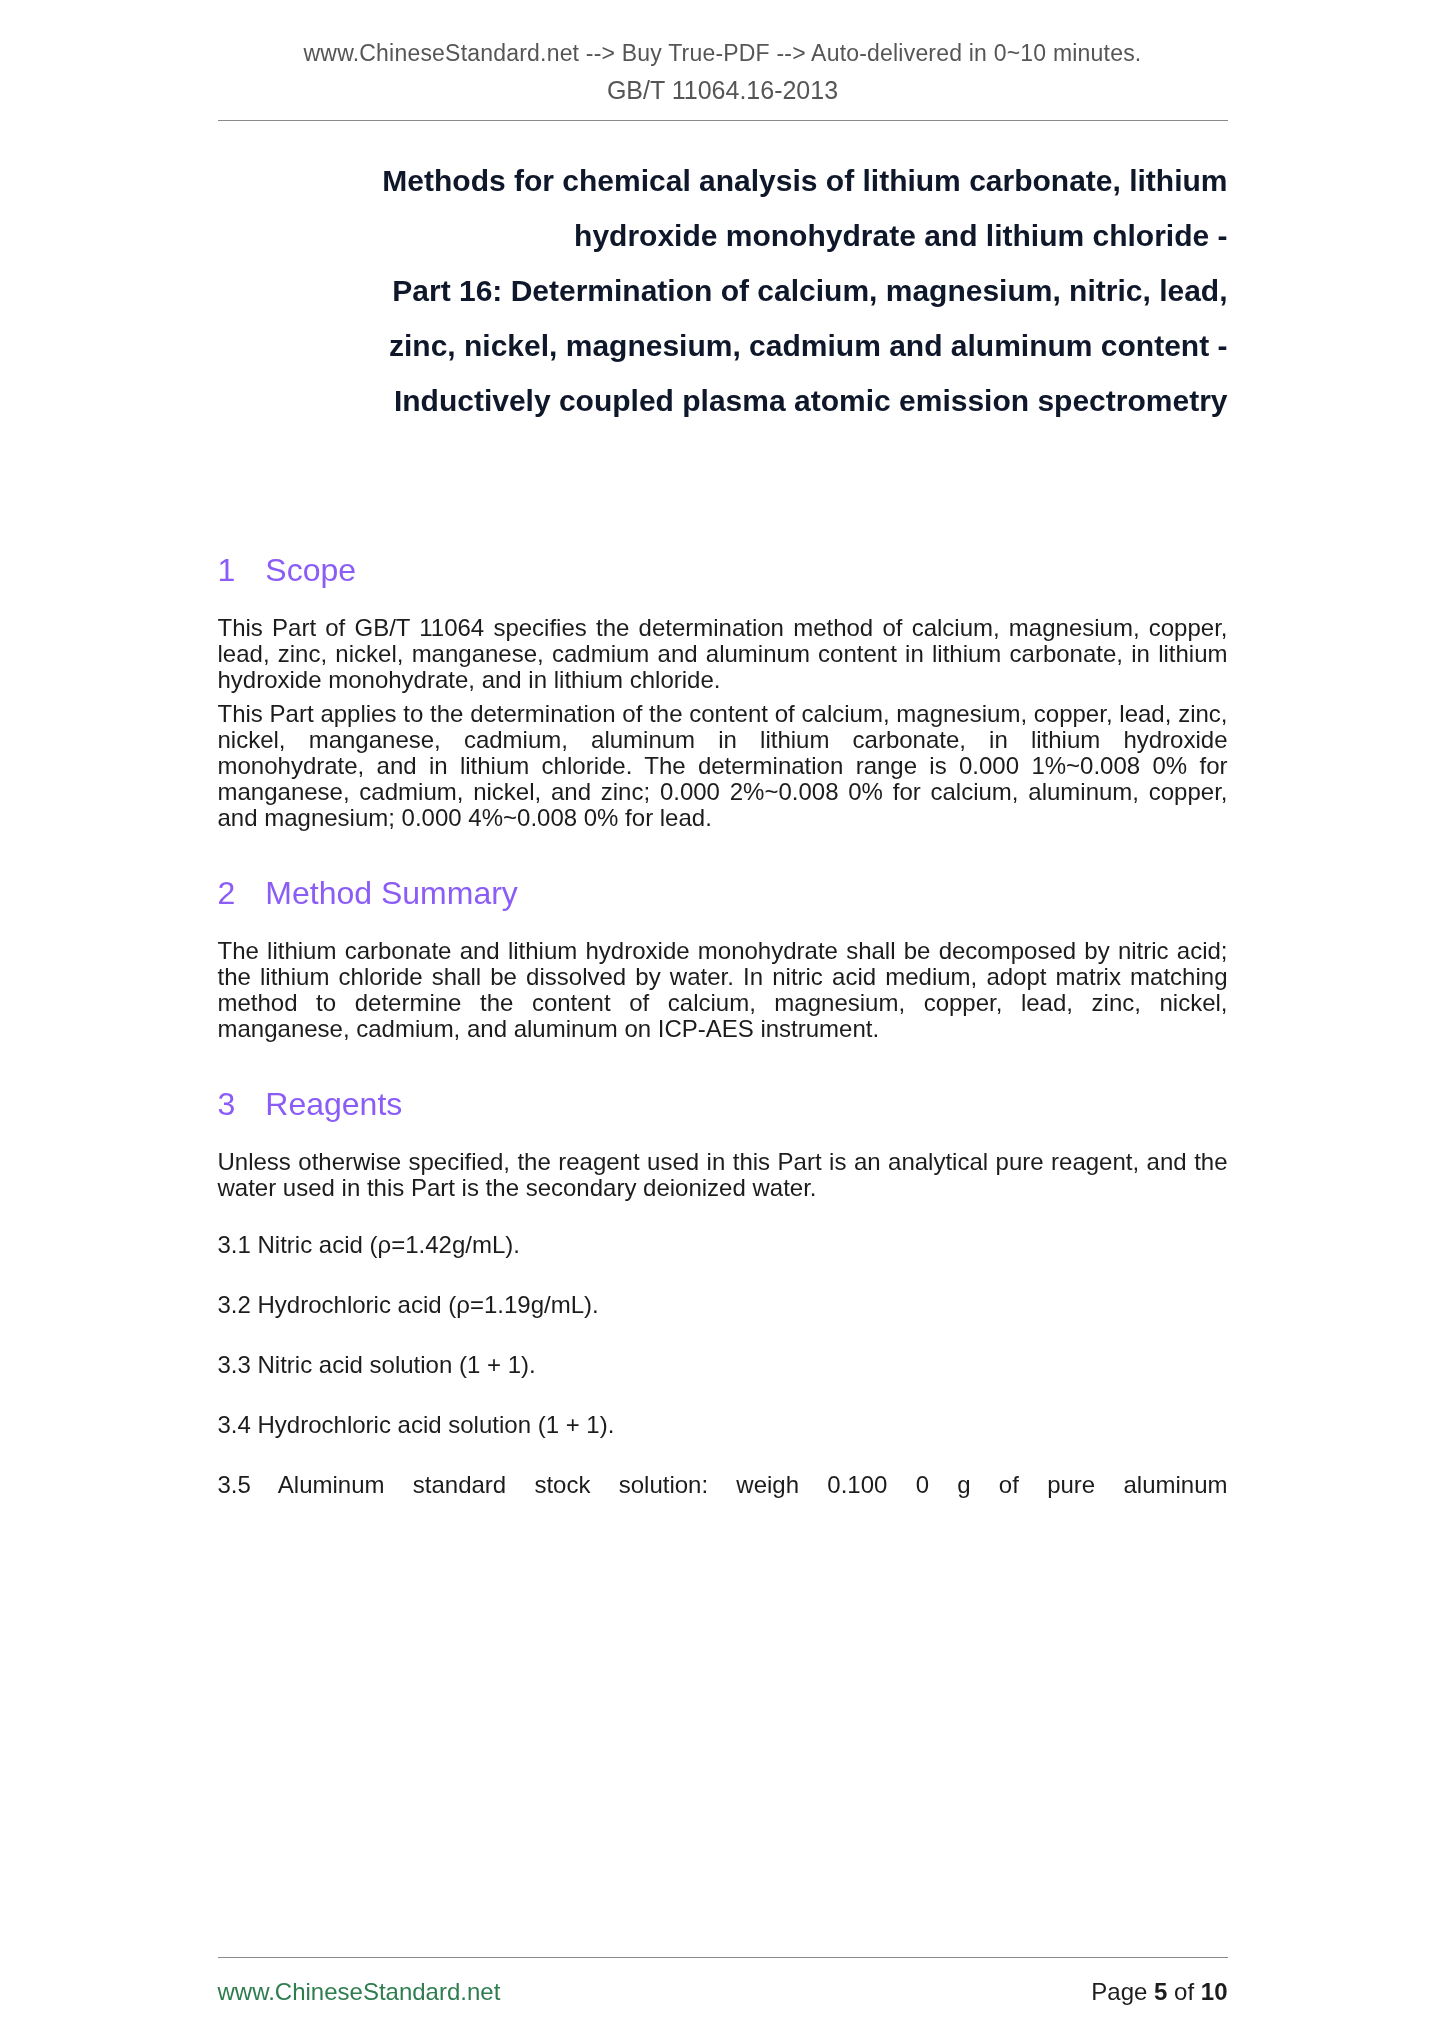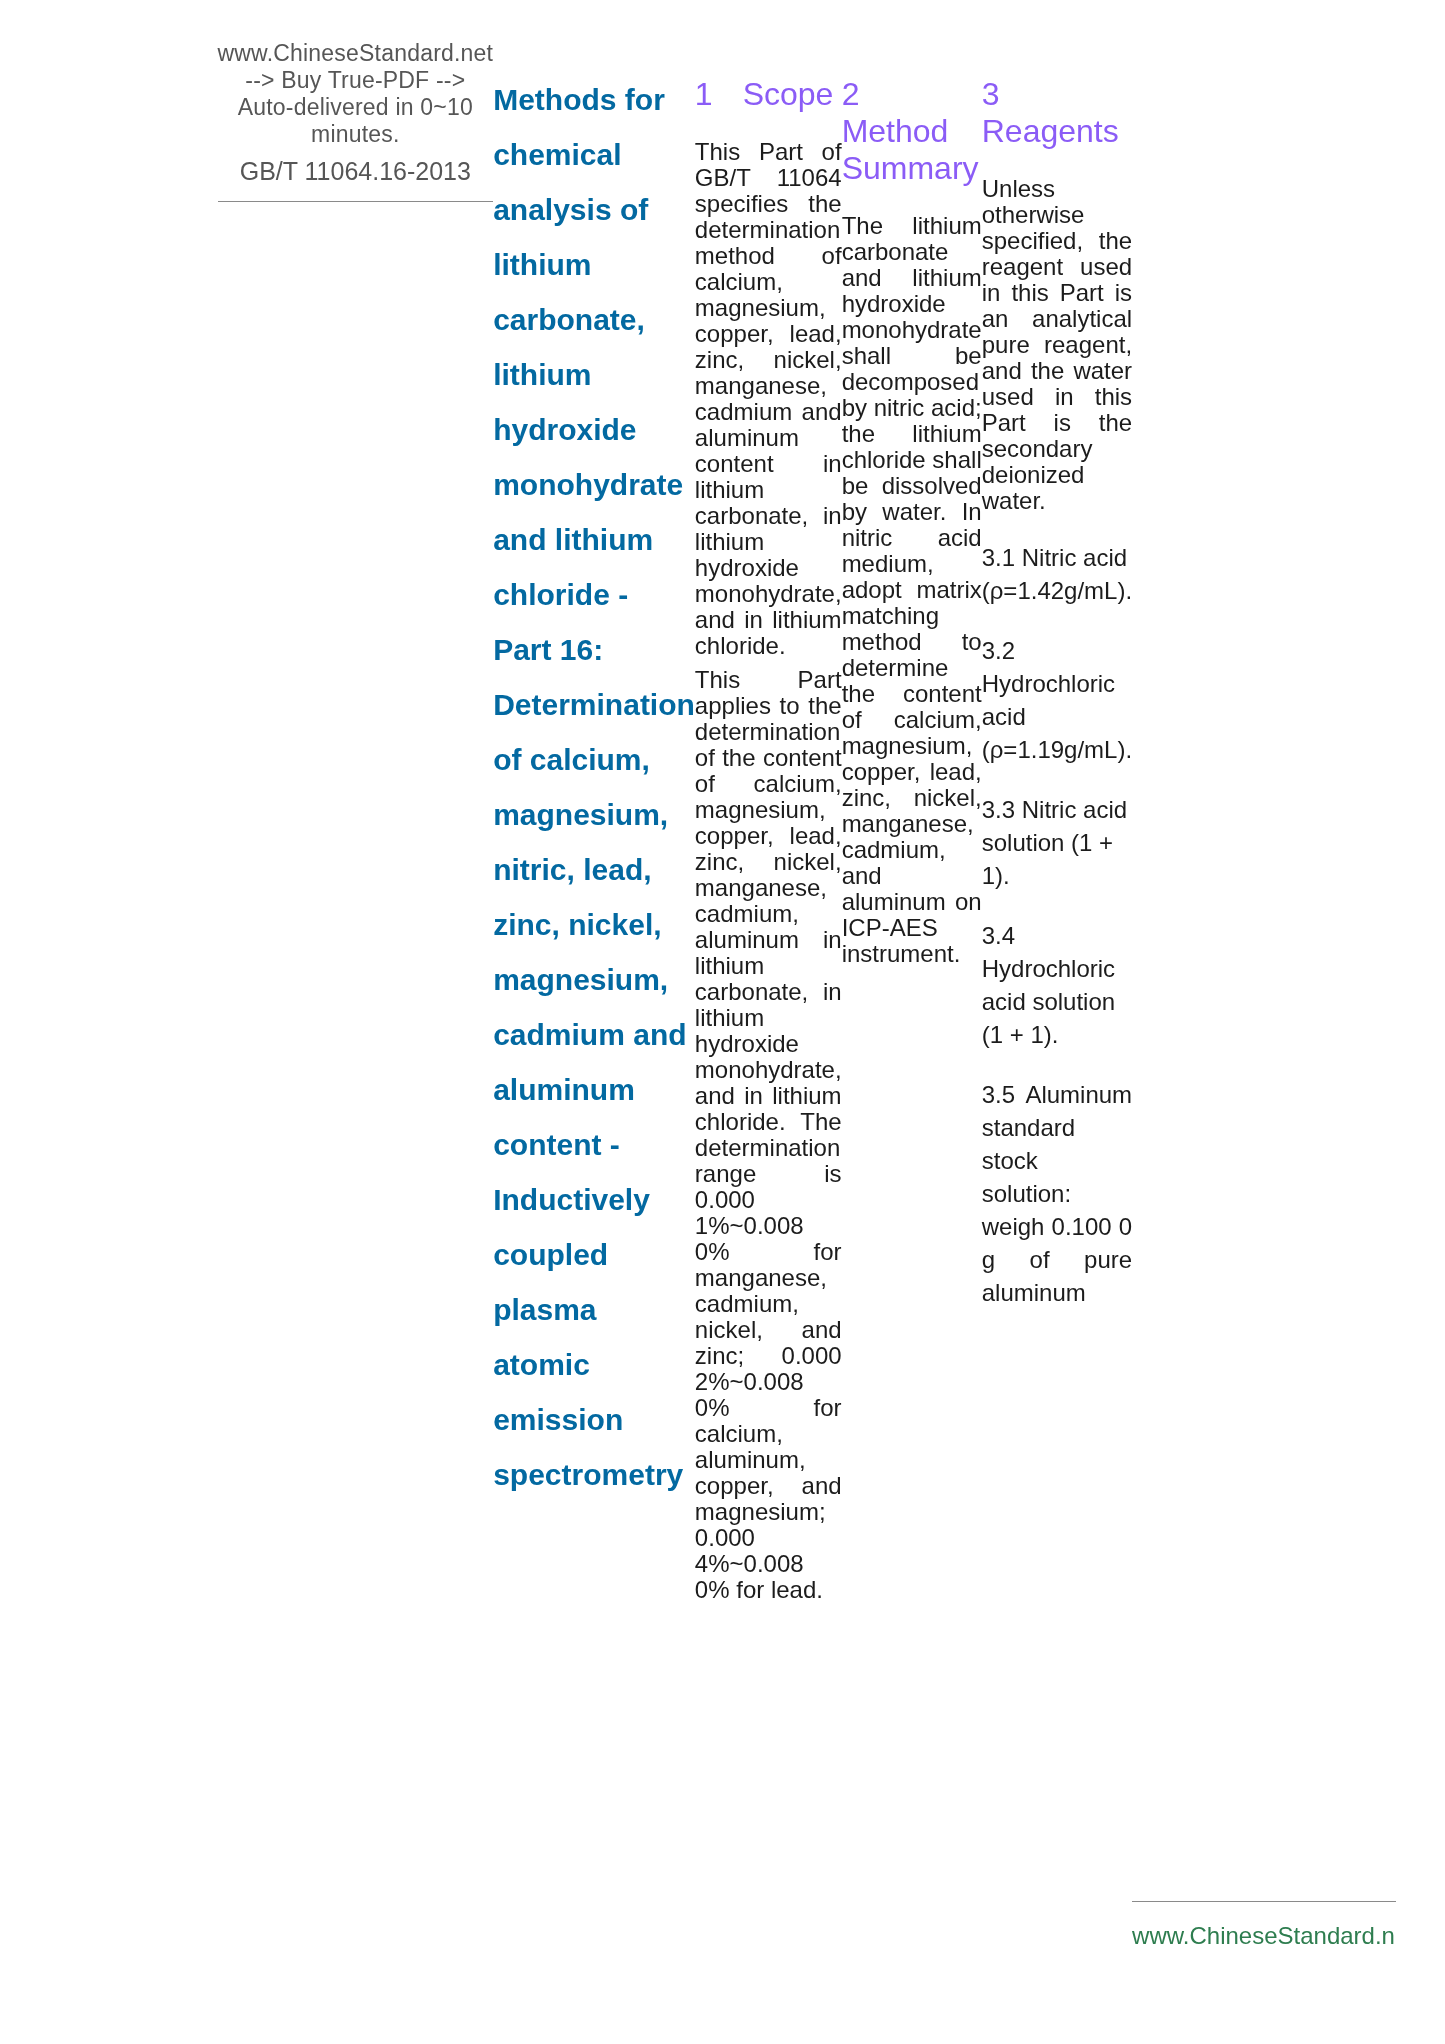--- a/index.html
+++ b/index.html
@@ -9,21 +9,21 @@
     color: #1c1c1c;
   }
   .page {
     position: relative;
     width: 1346px;
     height: 2044px;
     margin: 0 auto;
     background: #ffffff;
     padding: 40px 168px 38px 168px;
     display: flex;
-    flex-direction: row;
+    flex-direction: column;
     overflow: hidden;
   }
 
   
   .hdr-promo {
     text-align: center;
     font-size: 23px;
     color: #565656;
     letter-spacing: 0.2px;
   }
@@ -37,24 +37,24 @@
     border: none;
     border-top: 1px solid #8a8a8a;
     height: 0;
     margin-top: 15px;
   }
 
   
   .doc-title {
     margin-top: 32px;
     margin-bottom: 88px;
-    text-align: left;
+    text-align: right;
     font-weight: bold;
     font-size: 30px;
-    color: #0369a1;
+    color: #0f172a;
   }
   .title-line {
     display: block;
     line-height: 55px;
   }
 
   
   .sec-h {
     font-size: 32px;
     font-weight: normal;

